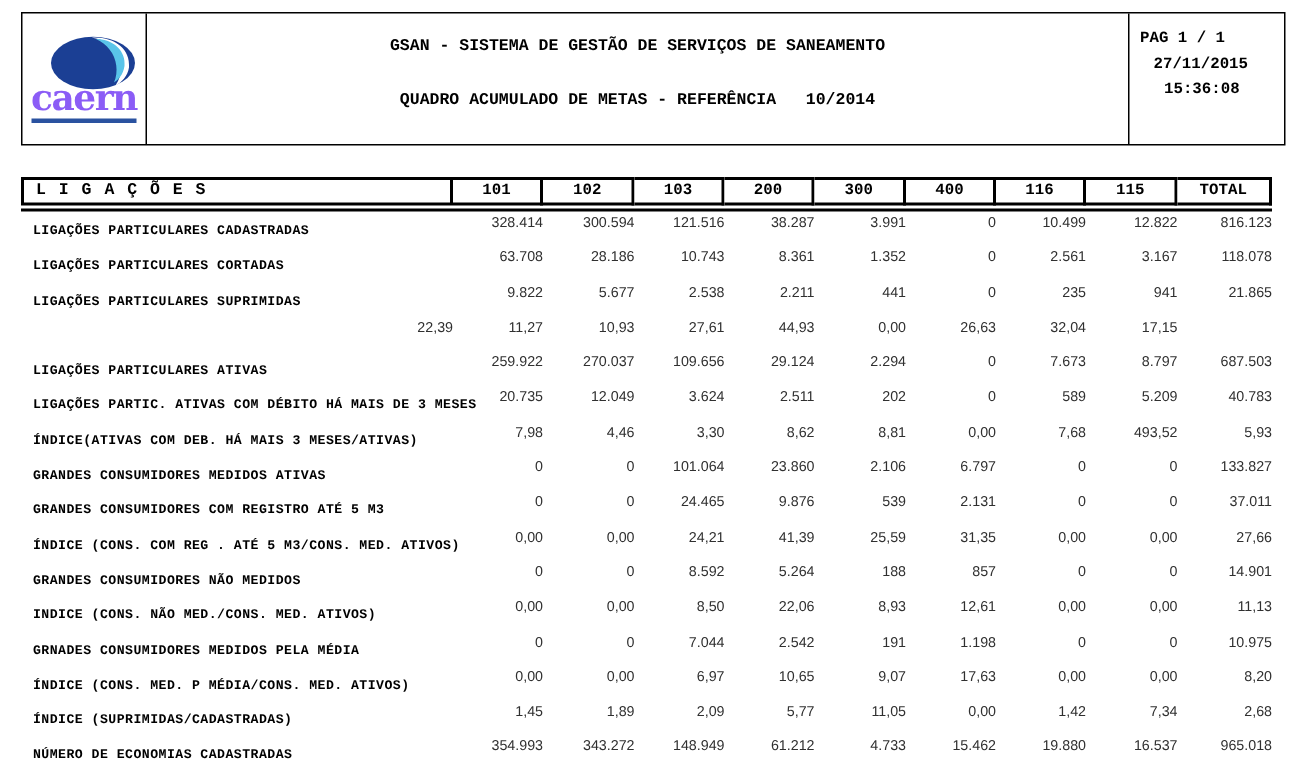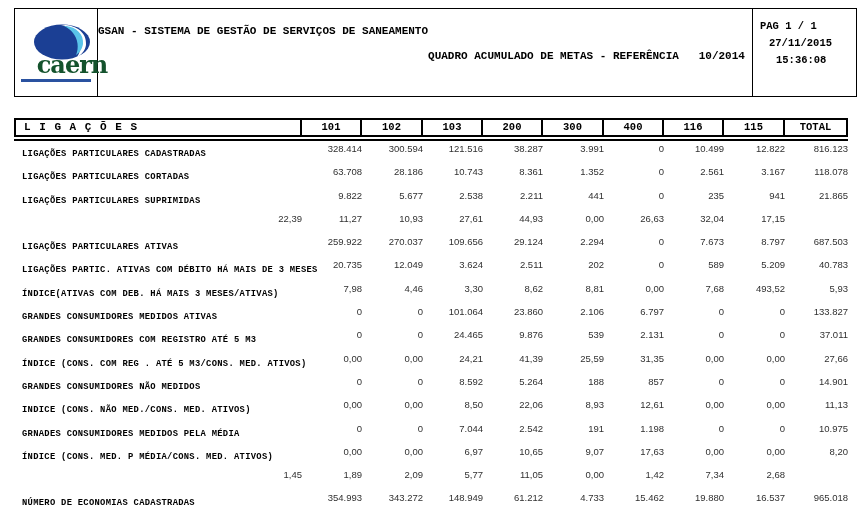--- a/index.html
+++ b/index.html
@@ -10,27 +10,27 @@
     overflow:hidden;
   }
   
   .header-box {
     position:absolute; left:14px; top:8px; width:843px; height:89px;
     border:1px solid #000; display:flex;
   }
   .logo-cell { position:relative; width:83px; height:100%; border-right:1px solid #000; }
   .logo-svg { position:absolute; left:18px; top:15px; }
   .logo-word {
-    position:absolute; left:18px; top:44px; width:78px; text-align:center;
+    position:absolute; left:2px; top:44px; width:78px; text-align:center;
     font-family:"DejaVu Serif","Liberation Serif",serif; font-weight:bold;
-    font-size:24px; line-height:24px; color:#14532d; letter-spacing:-1px;
+    font-size:24px; line-height:24px; color:#8b5cf6; letter-spacing:-1px;
   }
   .logo-bar { position:absolute; left:6px; top:70px; width:70px; height:3px; background:#2a52a0; }
   .title-cell {
-    flex:1; display:flex; flex-direction:row; align-items:flex-start;
+    flex:1; display:flex; flex-direction:column; align-items:center;
     padding-top:17px;
   }
   .title-line { font-weight:bold; font-size:11px; line-height:11px; white-space:pre; }
   .title-line + .title-line { margin-top:25px; }
   .page-cell {
     width:104px; border-left:1px solid #000; padding:12px 0 0 7px;
     font-weight:bold; font-size:10.5px; line-height:10px;
   }
   .page-cell > div { white-space:pre; }
   .pag-date { margin:7px 0 0 9px; }
@@ -272,20 +272,21 @@
         <div class="td-num">0,00</div>
         <div class="td-num">6,97</div>
         <div class="td-num">10,65</div>
         <div class="td-num">9,07</div>
         <div class="td-num">17,63</div>
         <div class="td-num">0,00</div>
         <div class="td-num">0,00</div>
         <div class="td-num">8,20</div>
       </div>
       <div class="tr grid-cols">
+        <div class="td-label">ÍNDICE (SUPRIMIDAS/CADASTRADAS)</div>
         <div class="td-num">1,45</div>
         <div class="td-num">1,89</div>
         <div class="td-num">2,09</div>
         <div class="td-num">5,77</div>
         <div class="td-num">11,05</div>
         <div class="td-num">0,00</div>
         <div class="td-num">1,42</div>
         <div class="td-num">7,34</div>
         <div class="td-num">2,68</div>
       </div>

